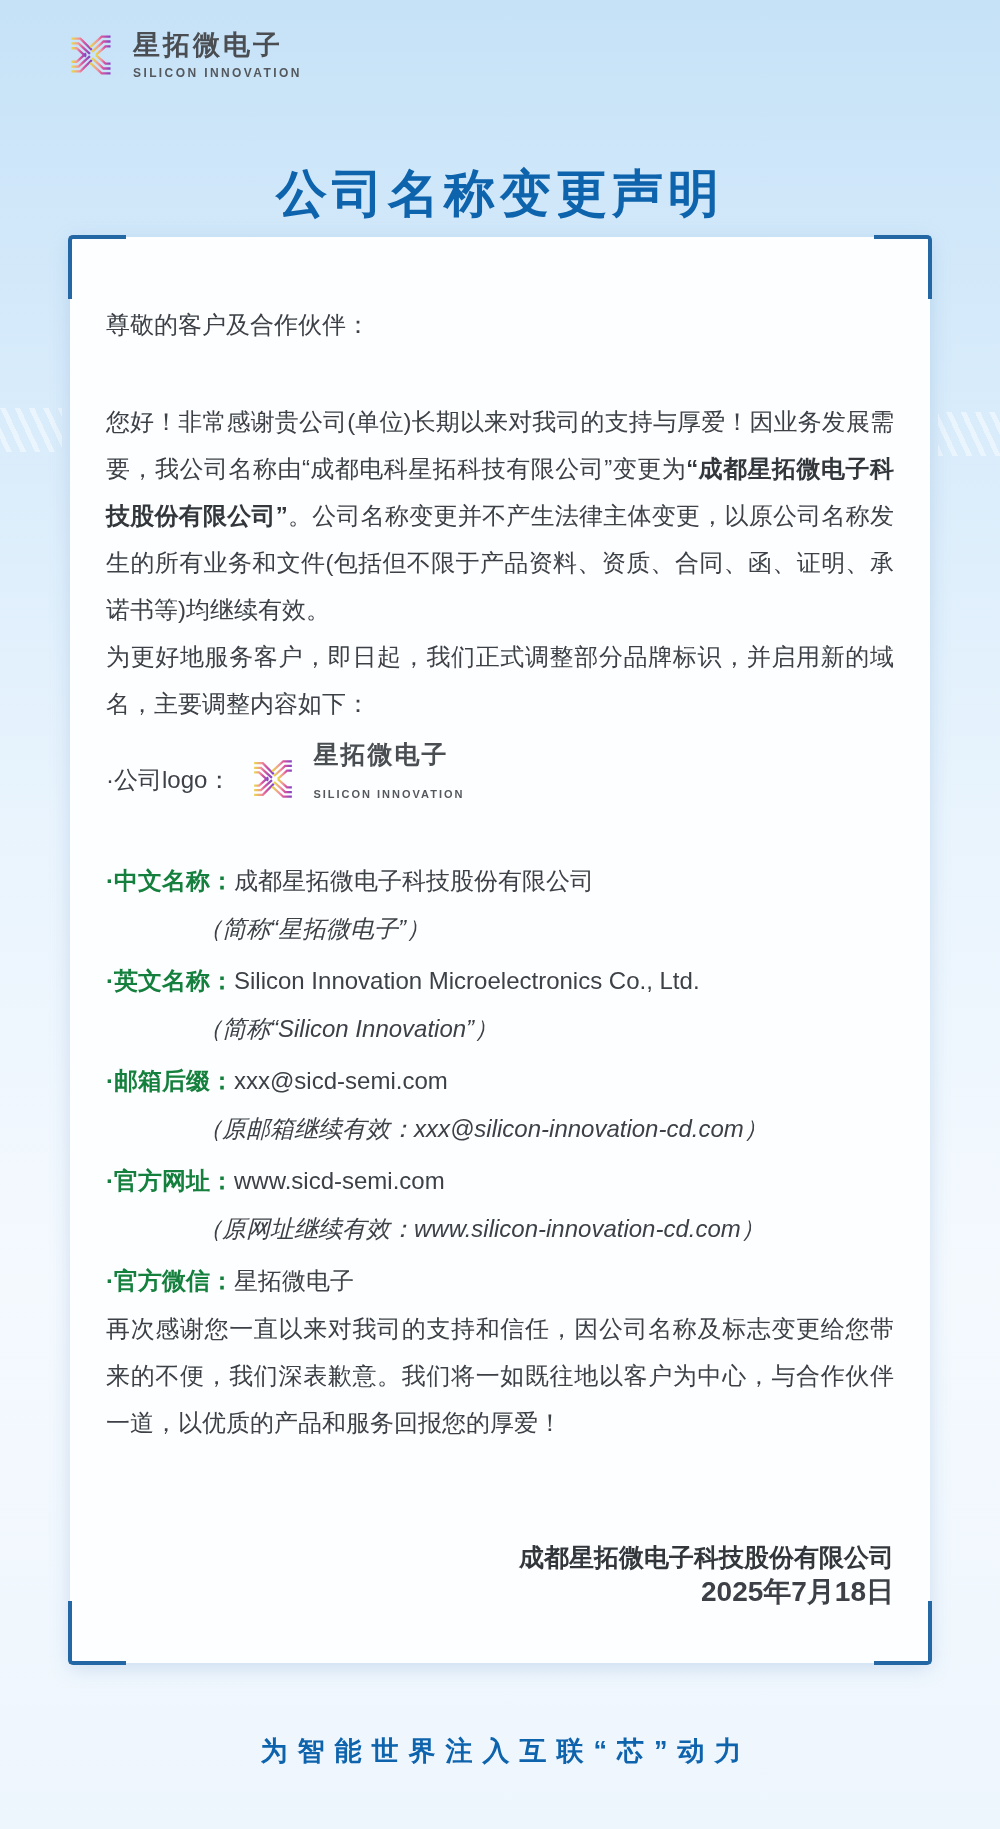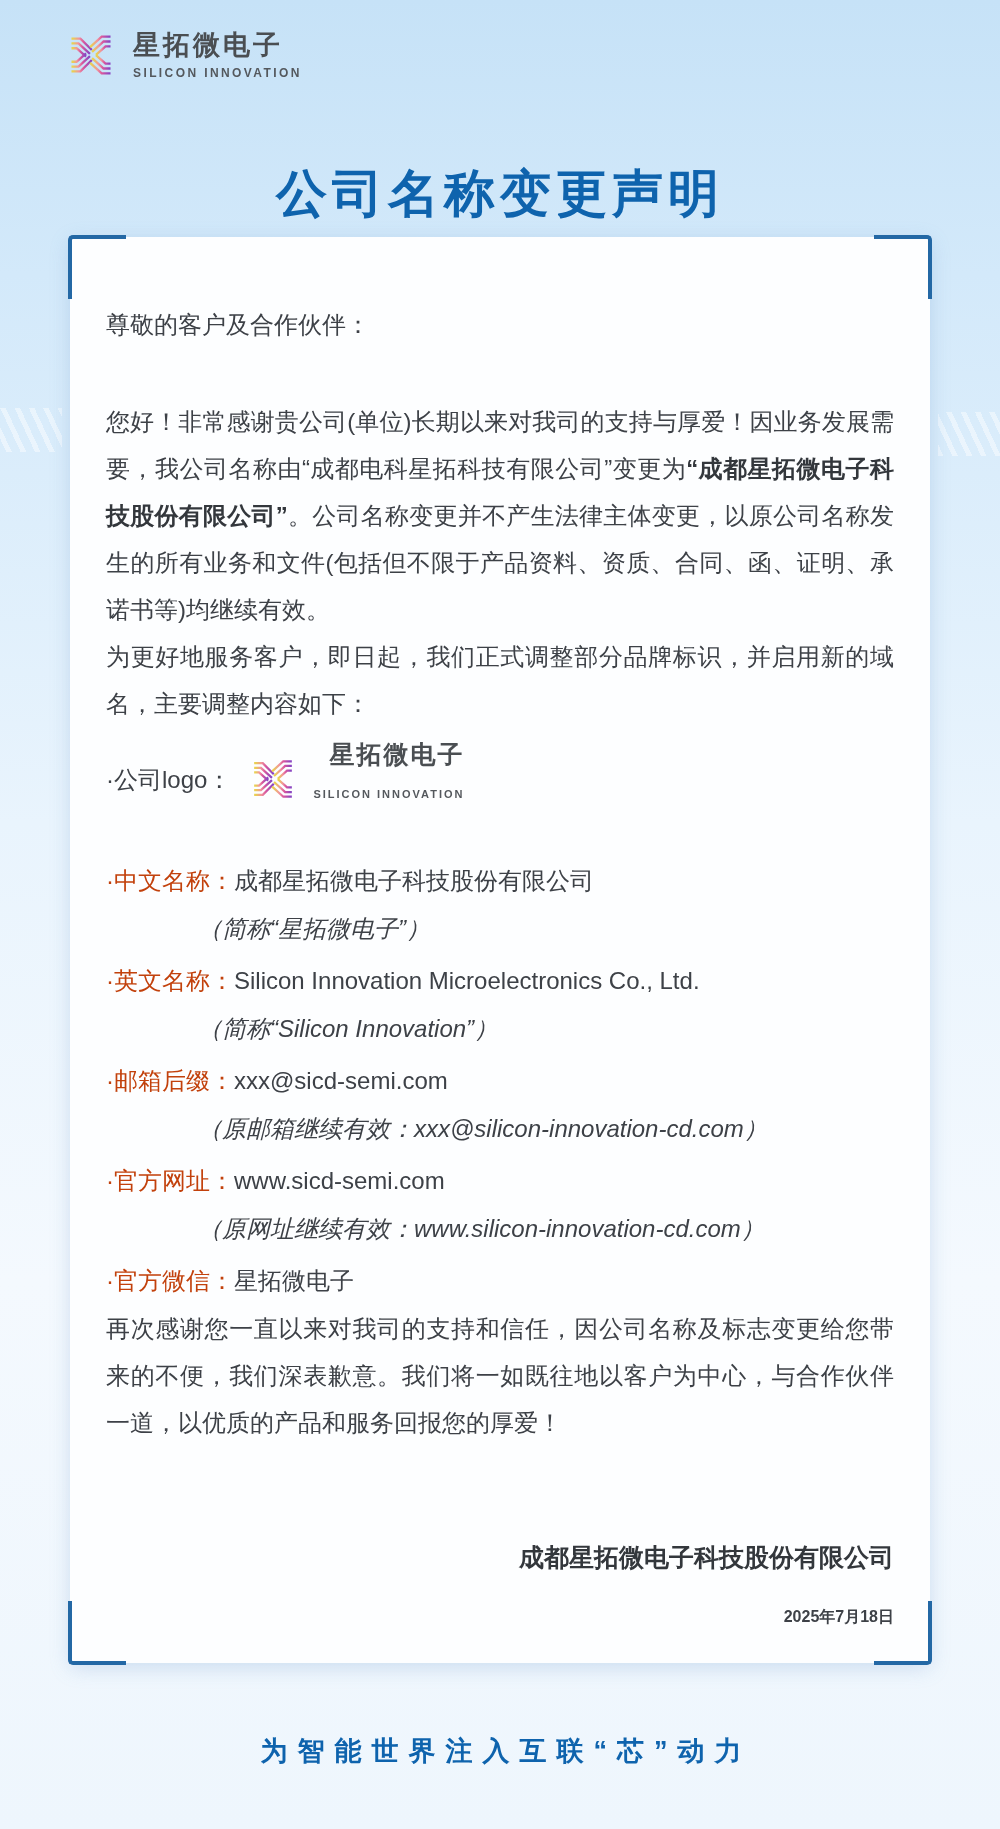--- a/index.html
+++ b/index.html
@@ -28,35 +28,35 @@
     padding:64px 36px 0;font-size:24px;line-height:47px;}
   .corner{position:absolute;width:54px;height:60px;border:0 solid #2368a5;}
   .corner.tl{top:-2px;left:-2px;border-top-width:4px;border-left-width:4px;border-top-left-radius:5px;}
   .corner.tr{top:-2px;right:-2px;border-top-width:4px;border-right-width:4px;border-top-right-radius:5px;}
   .corner.bl{bottom:-2px;left:-2px;border-bottom-width:4px;border-left-width:4px;border-bottom-left-radius:5px;}
   .corner.br{bottom:-2px;right:-2px;border-bottom-width:4px;border-right-width:4px;border-bottom-right-radius:5px;}
   .greeting{margin:0 0 50px;}
   .para{margin:0;text-align:justify;text-justify:inter-ideograph;}
   .b{font-weight:800;color:#33373c;}
   
-  .logo-row{display:flex;align-items:center;margin:14px 0 0;height:76px;text-align:right;}
+  .logo-row{display:flex;align-items:center;margin:14px 0 0;height:76px;}
   .logo-row .inline-icon{width:56px;height:56px;margin:0 12px 0 14px;}
   .inline-cn{font-size:25px;font-weight:800;color:#4a4e52;letter-spacing:2px;line-height:1.15;}
   .inline-en{font-size:11px;font-weight:700;color:#54585d;letter-spacing:2px;margin-top:3px;}
   
   .items{margin-top:40px;}
   .item-group + .item-group{margin-top:4px;}
   .item-line{line-height:48px;}
-  .item-label{font-weight:400;color:#c2410c;}
+  .item-label{font-weight:700;color:#15803d;}
   .item-note{line-height:48px;padding-left:92px;font-style:italic;}
   .closing{margin:0;text-align:justify;text-justify:inter-ideograph;}
   
   .signature{margin-top:96px;text-align:right;}
   .sig-company{font-size:25px;font-weight:800;color:#33373c;line-height:30px;}
-  .sig-date{font-size:16px;font-weight:600;margin-top:30px;line-height:30px;}
+  .sig-date{font-size:28px;font-weight:600;margin-top:5px;line-height:30px;}
   
   .slogan{position:absolute;top:1733px;left:6px;width:100%;text-align:center;
     font-size:27px;font-weight:800;color:#0e63ad;letter-spacing:10px;}
 </style>
 </head>
 <body>
 
 <svg width="0" height="0" style="position:absolute">
   <defs>
     <linearGradient id="lg" x1="0" y1="0" x2="1" y2="0">

